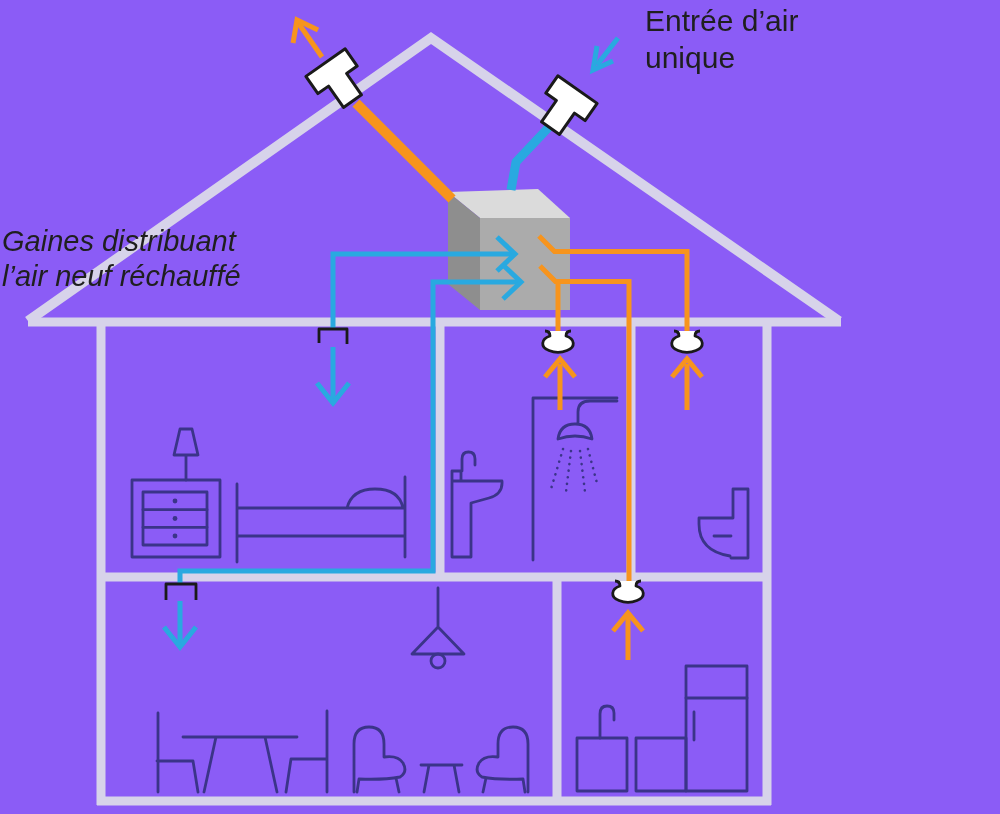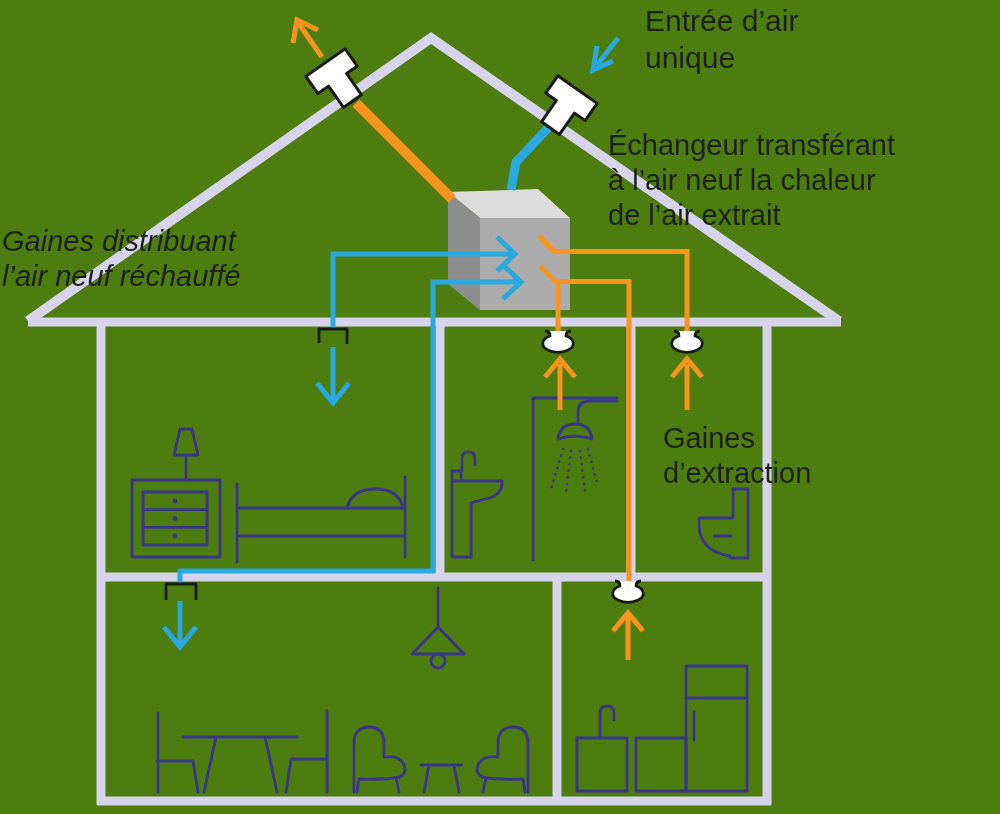--- a/index.html
+++ b/index.html
@@ -1,16 +1,16 @@
 <!DOCTYPE html>
 <html><head>
 <meta charset="utf-8">
 <style>
   html,body{margin:0;padding:0;background:#ffffff;}
-  .stage{position:relative;width:1000px;height:814px;background:#4d7c0f;overflow:hidden;
+  .stage{position:relative;width:1000px;height:814px;background:#8b5cf6;overflow:hidden;
          font-family:"Liberation Sans", sans-serif;}
   .stage svg{position:absolute;left:0;top:0;}
   .label{position:absolute;color:#1f1f1f;font-size:29px;line-height:35px;
          white-space:pre-line;letter-spacing:0px;}
   .label.big{font-size:30px;line-height:37px;}
 </style>
 </head>
 <body>
 
 <div class="stage">
@@ -112,20 +112,15 @@
       <path fill="#ffffff" d="M-13,-13 C-9,-13 -8,-11 -8,-8 C-17,-5 -18,3 -9,6.5 C-3,9 3,9 9,6.5 C18,3 17,-5 8,-8 C8,-11 9,-13 13,-13"></path>
     </g>
     <g transform="translate(628,594)">
       <path fill="#ffffff" d="M-13,-13 C-9,-13 -8,-11 -8,-8 C-17,-5 -18,3 -9,6.5 C-3,9 3,9 9,6.5 C18,3 17,-5 8,-8 C8,-11 9,-13 13,-13"></path>
     </g>
   </g>
 </svg>
 
   <div class="label big" style="left:645px;top:2px;">Entrée d’air
 unique</div>
-  <div class="label" style="left:608px;top:128px;">Échangeur transférant
-à l’air neuf la chaleur
-de l’air extrait</div>
   <div class="label" style="left:2px;top:224px;font-style:italic;">Gaines distribuant
 l’air neuf réchauffé</div>
-  <div class="label" style="left:663px;top:421px;">Gaines
-d’extraction</div>
 </div>
 
 </body></html>

